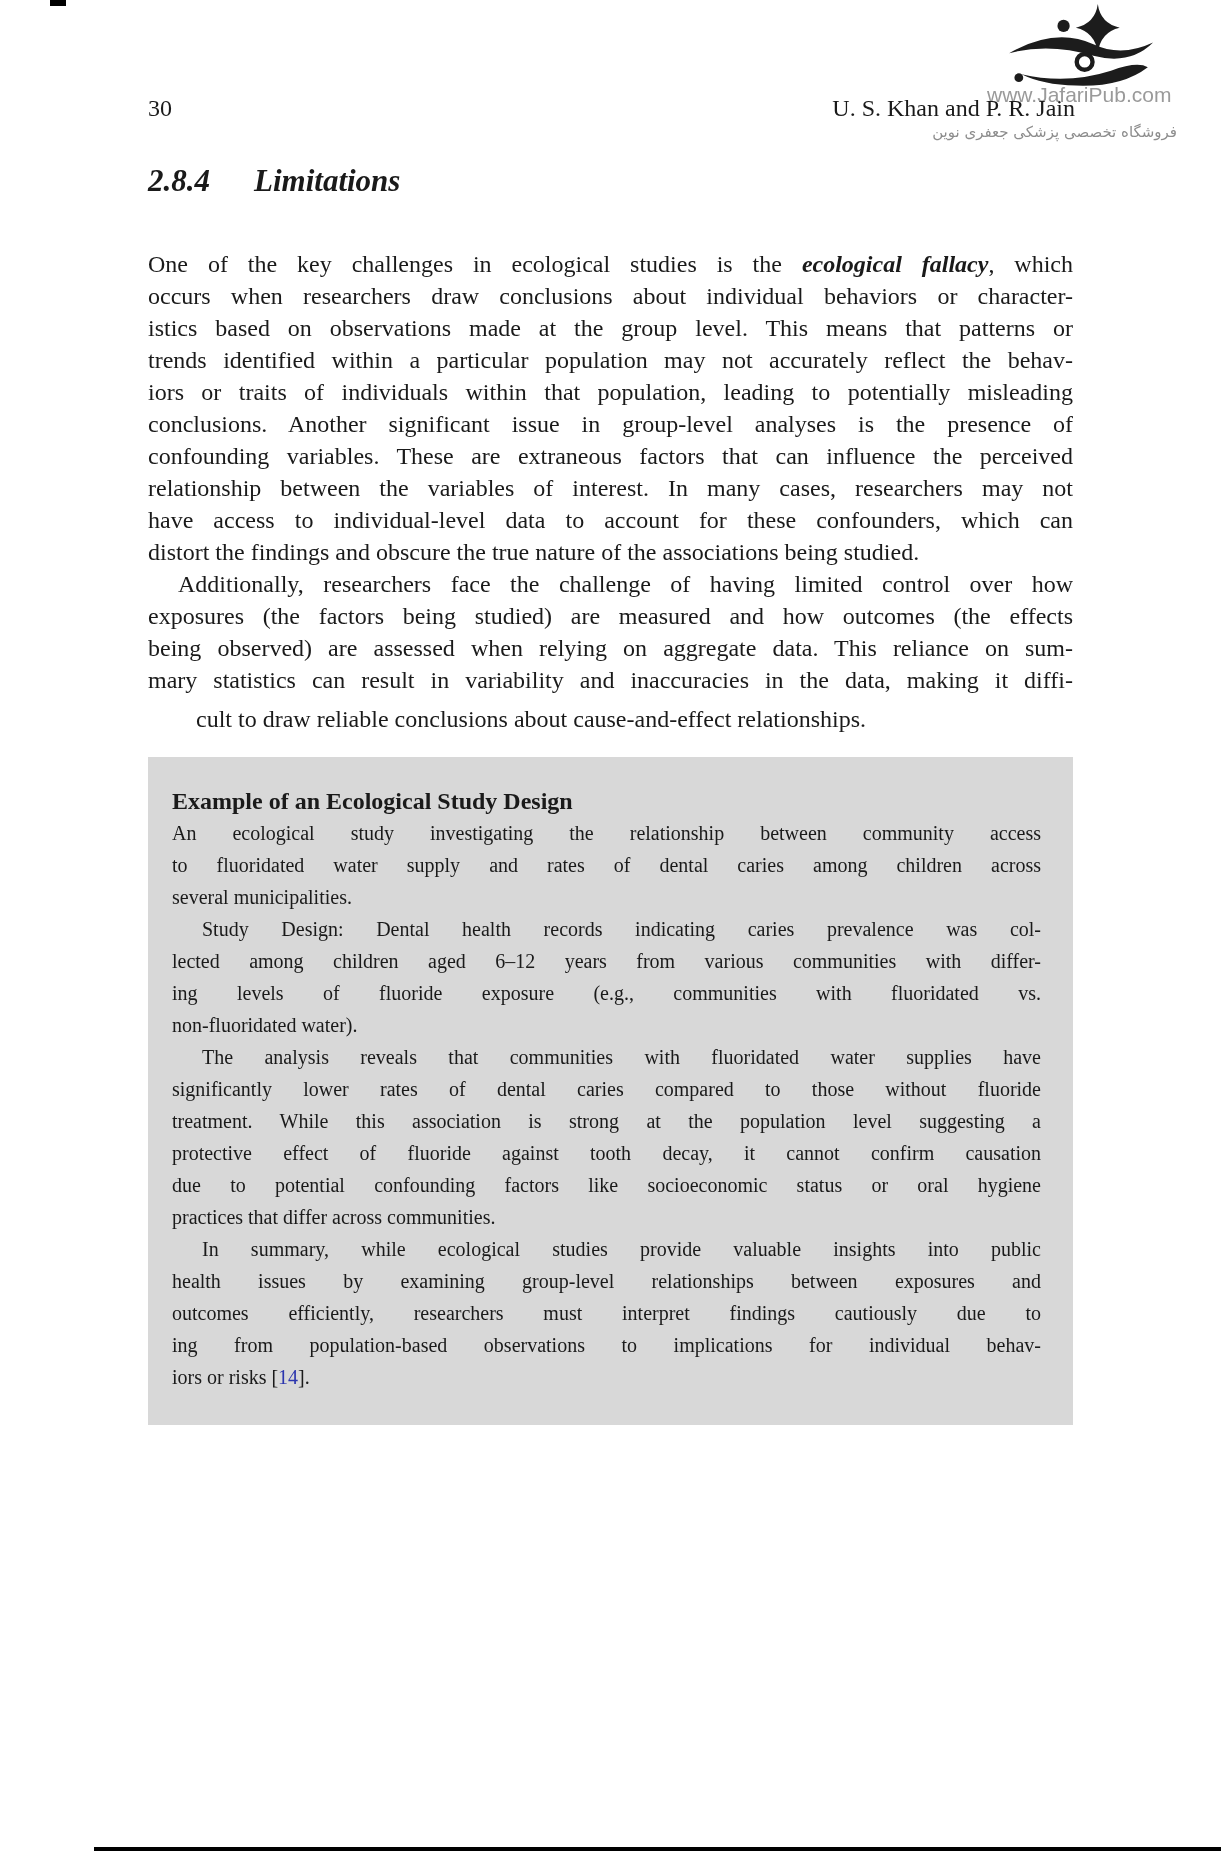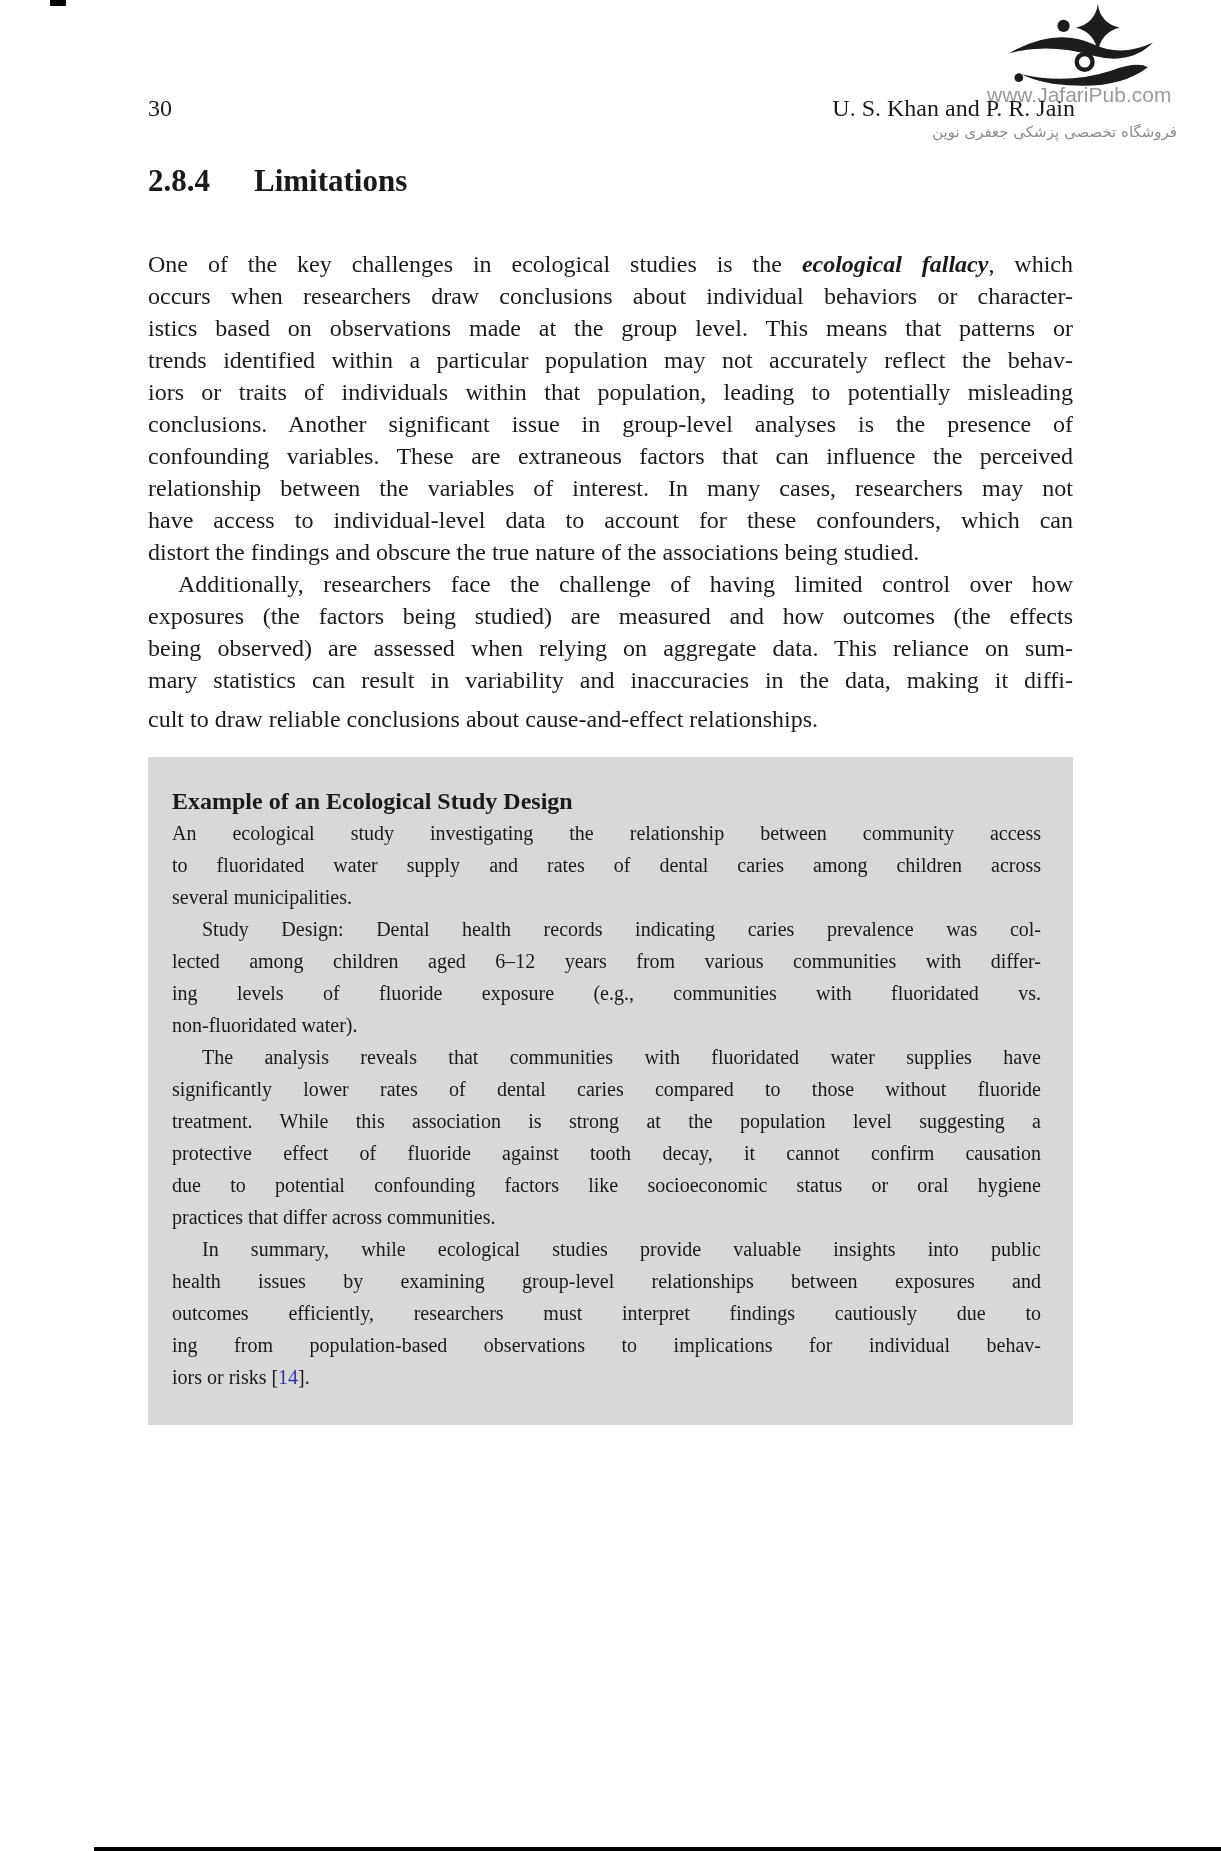--- a/index.html
+++ b/index.html
@@ -26,29 +26,29 @@
     white-space:nowrap;
   }
   .watermark .wm-fa {
     font-family:"DejaVu Sans", sans-serif;
     font-size:15px; line-height:20px; color:#8d8d8d; margin-top:16px;
     white-space:nowrap;
   }
   
   .content { position:absolute; left:148px; top:162px; width:925px; }
   .section-heading {
-    margin:0; font-size:31px; line-height:38px; font-weight:bold; 
+    margin:0; font-size:31px; line-height:38px; font-weight:bold; font-style:italic;
   }
   .section-heading .sec-no { margin-right:44px; }
   .para { font-size:24px; line-height:32px; }
   .para1 { margin-top:48px; }
   .ln { white-space:nowrap; }
   .jst { text-align:justify; text-align-last:justify; white-space:normal; }
   .indent-first .ln:first-child { text-indent:30px; }
-  .para2 .ln:last-child { margin-top:7px; }
+  .para2 .ln:last-child { margin-top:7px;margin-left:48px; }
   .bi { font-weight:bold; font-style:italic; }
   
   .example-box {
     margin-top:22px; background:#d8d8d8;
     padding:28px 32px 32px 36px;
   }
   .box-title { font-weight:bold; font-size:24px; line-height:32px; }
   .box-para { font-size:20px; line-height:32px; }
   .cite { text-decoration:none; cursor:pointer; }
   

